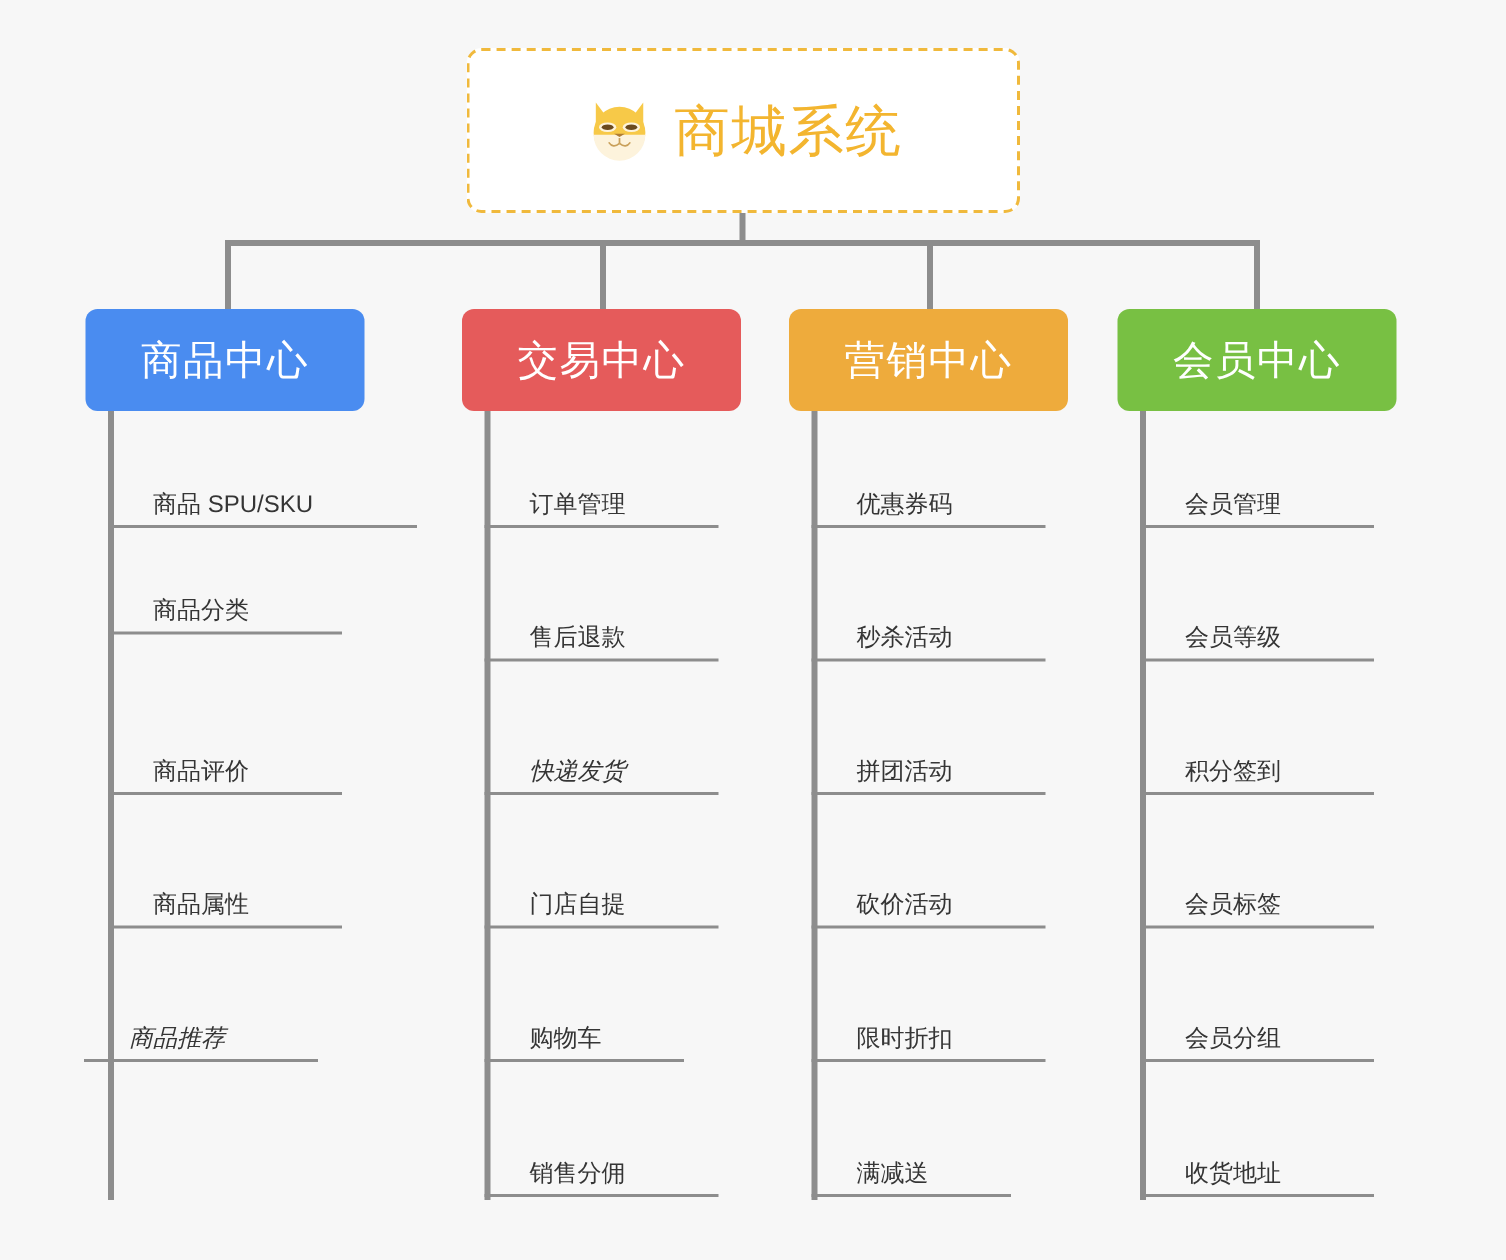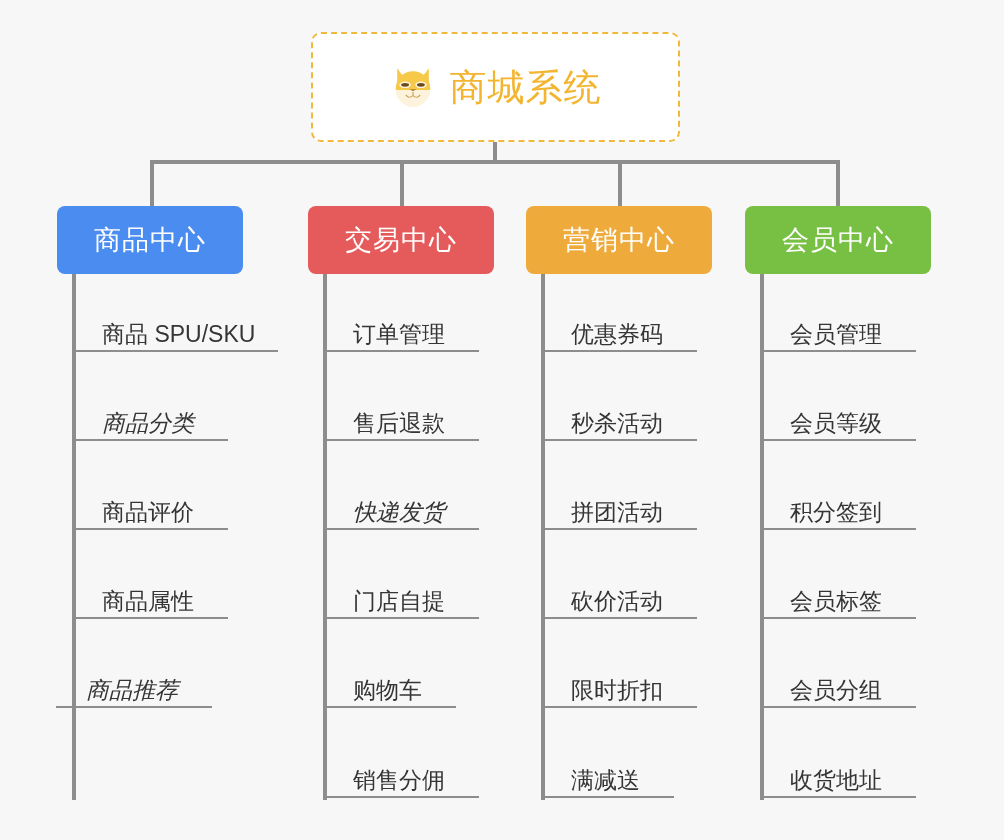--- a/index.html
+++ b/index.html
@@ -68,21 +68,21 @@
   
   .leaf {
     position: absolute;
     height: 46px;
     display: flex;
     align-items: flex-end;
     border-bottom: 2px solid #8d8d8d;
     padding: 0 6px 4px 30px;
   }
   .leaf-label {
-    font-size: 23px;
+    font-size: 16px;
     color: #353535;
     line-height: 1.05;
     white-space: nowrap;
   }
 </style>
 </head>
 <body>
 
 <div id="stage">
 
@@ -114,21 +114,21 @@
   <div class="line v" style="left:836px; top:160px; height:48px;"></div>
 
   <div class="node" style="left: 57px; top: 206px; width: 186px; background: rgb(74, 140, 240);">
     <span>商品中心</span>
   </div>
   <div class="spine" style="left:72px; top:274px; height:526px;"></div>
 
   <div class="leaf" style="left:72px; top:306px; width:206px;">
     <span class="leaf-label">商品 SPU/SKU</span>
   </div>
-  <div class="leaf" style="left:72px; top:395px; width:156px;font-style:italic;">
+  <div class="leaf" style="left:72px; top:377px; width:156px;">
     <span class="leaf-label">商品分类</span>
   </div>
   <div class="leaf" style="left:72px; top:484px; width:156px;">
     <span class="leaf-label">商品评价</span>
   </div>
   <div class="leaf" style="left:72px; top:573px; width:156px;">
     <span class="leaf-label">商品属性</span>
   </div>
   <div class="leaf" style="left:56px; top:662px; width:156px;font-style:italic;">
     <span class="leaf-label">商品推荐</span>

